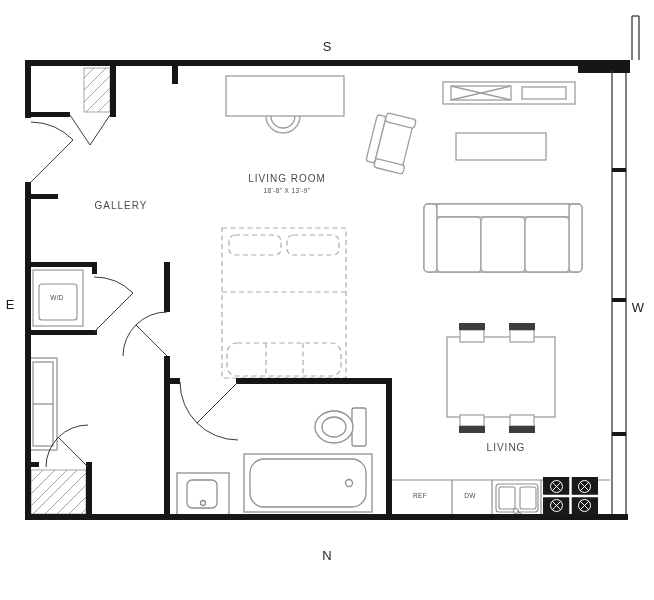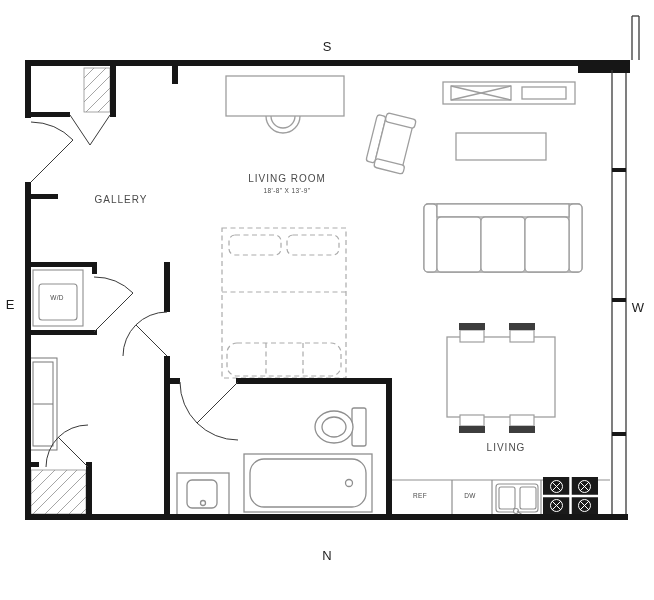--- a/index.html
+++ b/index.html
@@ -200,21 +200,21 @@
     <line x1="88" y1="467" x2="58" y2="437"></line>
     <path d="M 46 467 A 42 42 0 0 1 88 425"></path>
   </g>
 </svg>
 
   <div class="lbl compass" style="left:327px;top:46px">S</div>
   <div class="lbl compass" style="left:327px;top:555px">N</div>
   <div class="lbl compass" style="left:10px;top:304px">E</div>
   <div class="lbl compass" style="left:638px;top:307px">W</div>
 
-  <div class="lbl" style="left:121px;top:199px">GALLERY</div>
+  <div class="lbl" style="left:121px;top:205px">GALLERY</div>
   <div class="lbl" style="left:287px;top:178px">LIVING ROOM</div>
   <div class="lbl dim" style="left:287px;top:190px">18'-8" X 13'-9"</div>
   <div class="lbl" style="left:506px;top:447px">LIVING</div>
 
   <div class="lbl tiny" style="left:57px;top:297px">W/D</div>
   <div class="lbl tiny" style="left:420px;top:495px">REF</div>
   <div class="lbl tiny" style="left:470px;top:495px">DW</div>
 
 </div>
 

